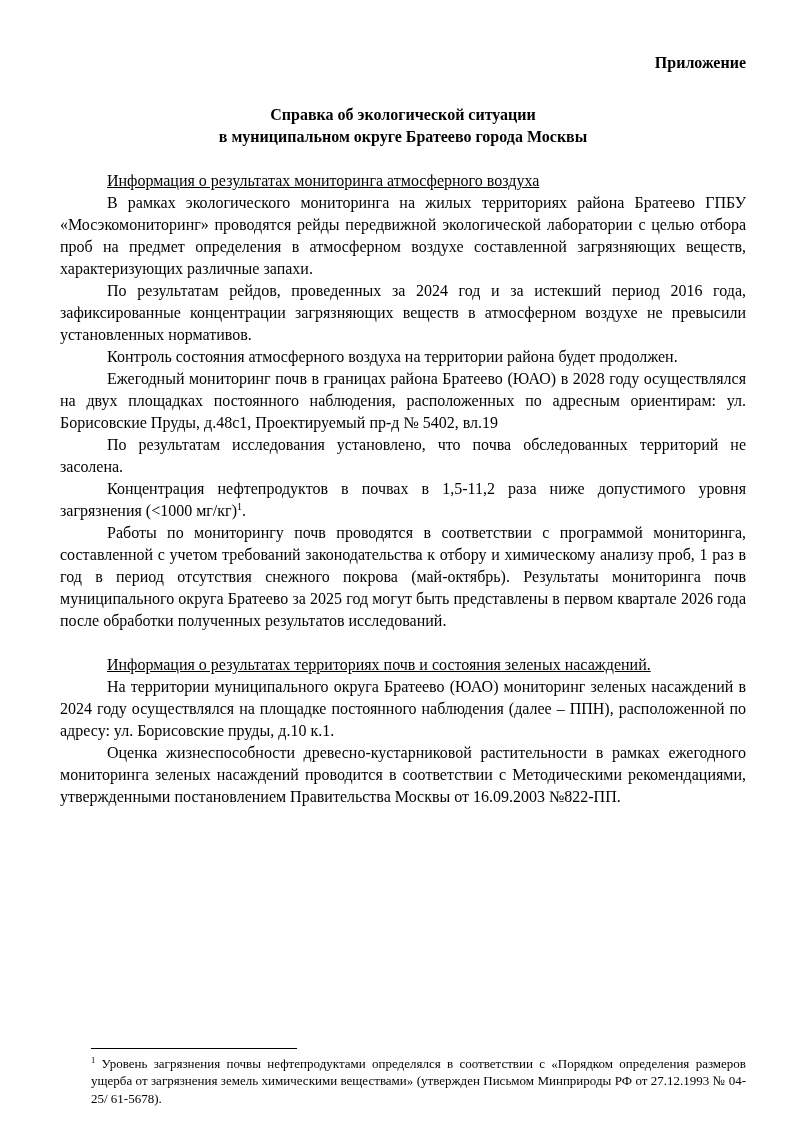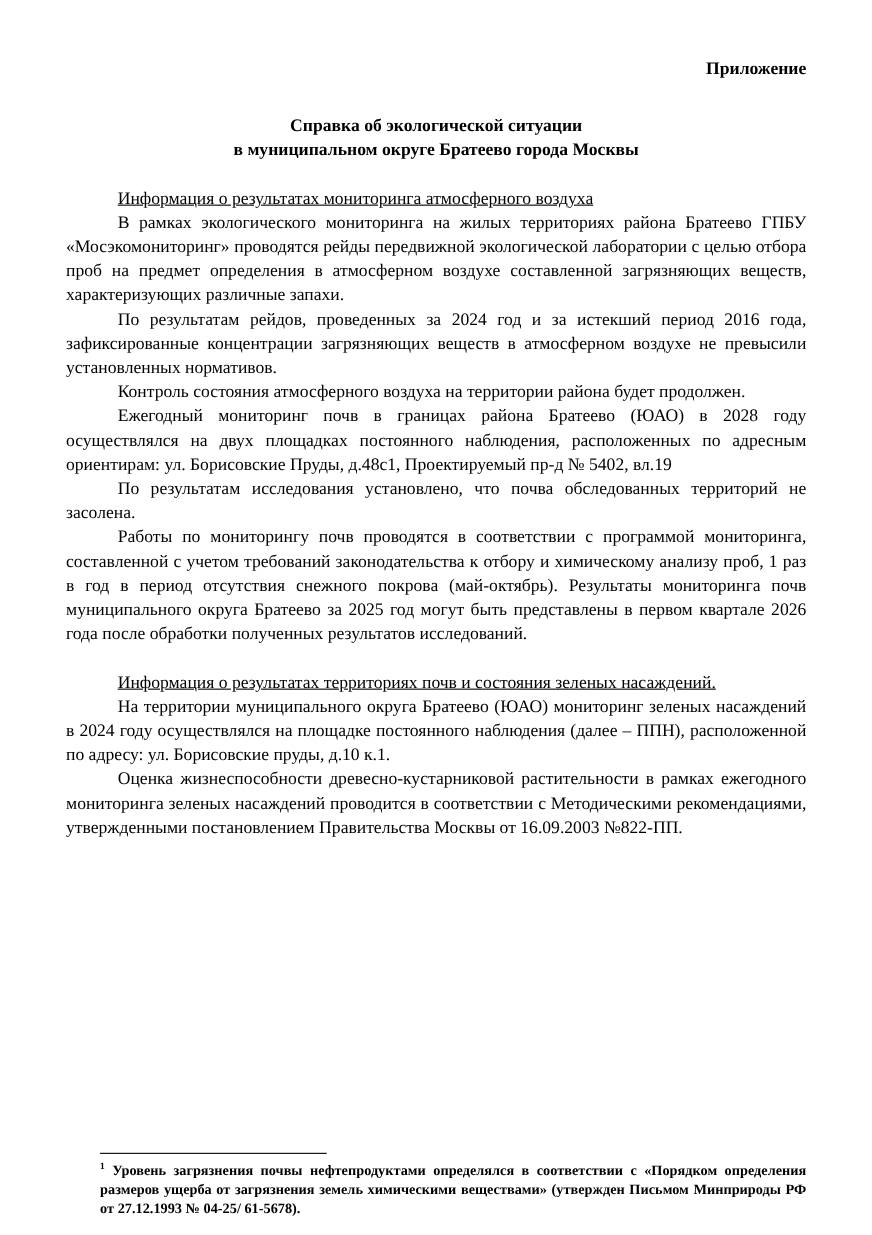--- a/index.html
+++ b/index.html
@@ -8,21 +8,21 @@
   .page {
     position: relative;
     width: 793px;
     height: 1123px;
     margin: 0 auto;
     background: #ffffff;
     color: #000000;
     font-family: "Liberation Serif", "DejaVu Serif", serif;
     font-size: 16px;
     line-height: 22px;
-    padding: 52px 60px 16px 60px;
+    padding: 52px 47px 16px 60px;
     display: flex;
     flex-direction: column;
     overflow: hidden;
   }
 
   p { margin: 0; }
 
   .annex {
     text-align: right;
     font-weight: bold;
@@ -51,21 +51,20 @@
     line-height: 0;
     vertical-align: super;
   }
 
   .footnote {
     margin-top: auto;
     margin-left: 31px;
     font-size: 13px;
     line-height: 17.5px;
     text-align: justify;
-    font-weight: bold;
   }
   .fn-sep {
     width: 206px;
     height: 0;
     border-top: 1.5px solid #000;
     margin-bottom: 6px;
   }
   .footnote sup {
     font-size: 8.5px;
     line-height: 0;
@@ -86,20 +85,23 @@
 
   <p class="sec-heading">
     <span class="u">Информация о результатах мониторинга атмосферного воздуха</span>
   </p>
   <p class="body-par">В рамках экологического мониторинга на жилых территориях района Братеево ГПБУ «Мосэкомониторинг» проводятся рейды передвижной экологической лаборатории с целью отбора проб на предмет определения в атмосферном воздухе составленной загрязняющих веществ, характеризующих различные запахи.</p>
   <p class="body-par">По результатам рейдов, проведенных за 2024 год и за истекший период 2016 года, зафиксированные концентрации загрязняющих веществ в атмосферном воздухе не превысили установленных нормативов.</p>
   <p class="body-par">Контроль состояния атмосферного воздуха на территории района будет продолжен.</p>
 
   <p class="body-par">Ежегодный мониторинг почв в границах района Братеево (ЮАО) в 2028 году осуществлялся на двух площадках постоянного наблюдения, расположенных по адресным ориентирам: ул. Борисовские Пруды, д.48с1, Проектируемый пр-д № 5402, вл.19</p>
   <p class="body-par">По результатам исследования установлено, что почва обследованных территорий не засолена.</p>
+  <p class="body-par">
+    <span>Концентрация нефтепродуктов в почвах в 1,5-11,2 раза ниже допустимого уровня загрязнения (&lt;1000 мг/кг)</span><sup class="fnref">1</sup><span>.</span>
+  </p>
   <p class="body-par">Работы по мониторингу почв проводятся в соответствии с программой мониторинга, составленной с учетом требований законодательства к отбору и химическому анализу проб, 1 раз в год в период отсутствия снежного покрова (май-октябрь). Результаты мониторинга почв муниципального округа Братеево за 2025 год могут быть представлены в первом квартале 2026 года после обработки полученных результатов исследований.</p>
 
   <p class="sec-heading">
     <span class="u">Информация о результатах территориях почв и состояния зеленых насаждений.</span>
   </p>
   <p class="body-par">На территории муниципального округа Братеево (ЮАО) мониторинг зеленых насаждений в 2024 году осуществлялся на площадке постоянного наблюдения (далее – ППН), расположенной по адресу: ул. Борисовские пруды, д.10 к.1.</p>
   <p class="body-par">Оценка жизнеспособности древесно-кустарниковой растительности в рамках ежегодного мониторинга зеленых насаждений проводится в соответствии с Методическими рекомендациями, утвержденными постановлением Правительства Москвы от 16.09.2003 №822-ПП.</p>
 
   <div class="footnote">
     <div class="fn-sep"></div>

